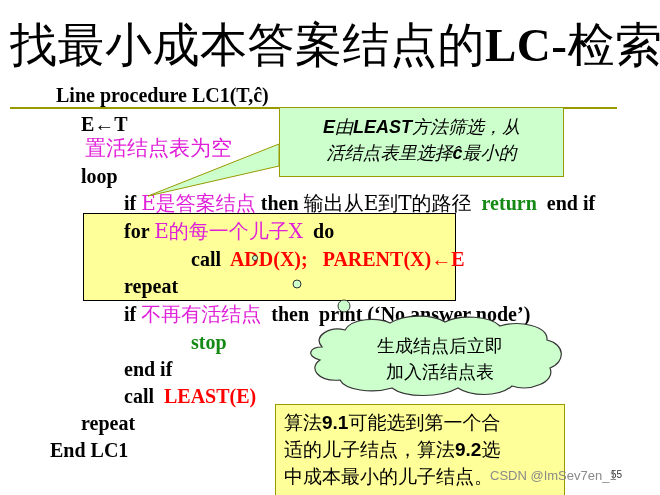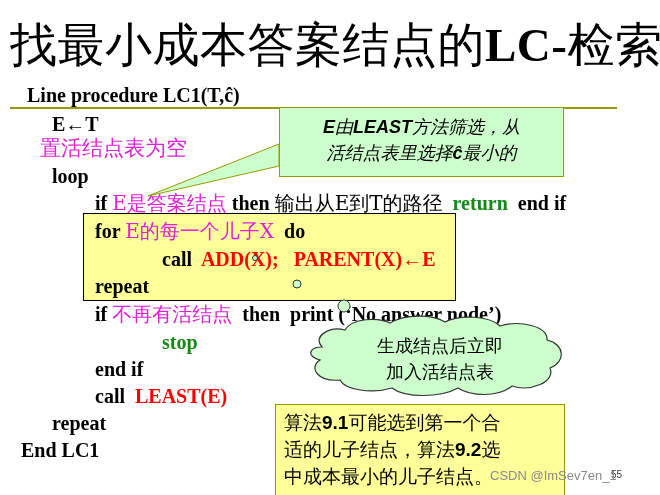--- a/index.html
+++ b/index.html
@@ -8,21 +8,21 @@
     background:#ffffff;
     font-family:"Liberation Serif","DejaVu Serif",serif;
     color:#000;
   }
   .abs { position:absolute; white-space:nowrap; }
   .title {
     left:10px; top:14px; font-size:47px; font-weight:normal; letter-spacing:0.5px;
     font-family:"DejaVu Serif","Liberation Serif",serif;
   }
   .title .bold { font-weight:bold; font-family:"Liberation Serif",serif; }
-  .code { font-weight:bold; font-size:20px; line-height:24px; }
+  .code { font-weight:bold; font-size:20px; line-height:24px;margin-left:29px; }
   .cn { font-family:"DejaVu Serif","Liberation Serif",serif; font-weight:normal; }
   .mag { color:#e020d8; }
   .red { color:#ff0000; }
   .green { color:#148a14; }
   .rule { position:absolute; height:2px; background:#999900; }
   .yellow-box {
     position:absolute; background:#ffff99; border:1px solid #000;
   }
   .note-box {
     position:absolute; background:#ffff99; border:1px solid #999900;
@@ -46,21 +46,21 @@
 <body>
 
 <div class="abs title"><span>找最小成本答案结点的</span><span class="bold">LC-</span><span>检索</span></div>
 
 <div class="abs code" style="left:27px; top:83px;">Line procedure LC1(T,ĉ)</div>
 <div class="rule" style="left:10px; top:107px; width:607px;"></div>
 
 <div class="yellow-box" style="left:83px; top:213px; width:371px; height:86px;"></div>
 
 <div class="abs code" style="left:52px; top:112px;">E←T</div>
-<div class="abs code cn mag" style="left:40px; top:136px; font-size:21px;">置活结点表为空</div>
+<div class="abs code cn mag" style="left:56px; top:136px; font-size:21px;">置活结点表为空</div>
 <div class="abs code" style="left:52px; top:164px;">loop</div>
 
 <div class="abs code" style="left:95px; top:191px;">
   <span>if</span>
   <span class="cn mag">E是答案结点</span>
   <span>then</span>
   <span class="cn">输出从E到T的路径</span>&nbsp;
   <span class="green">return</span>&nbsp;
   <span>end if</span>
 </div>

